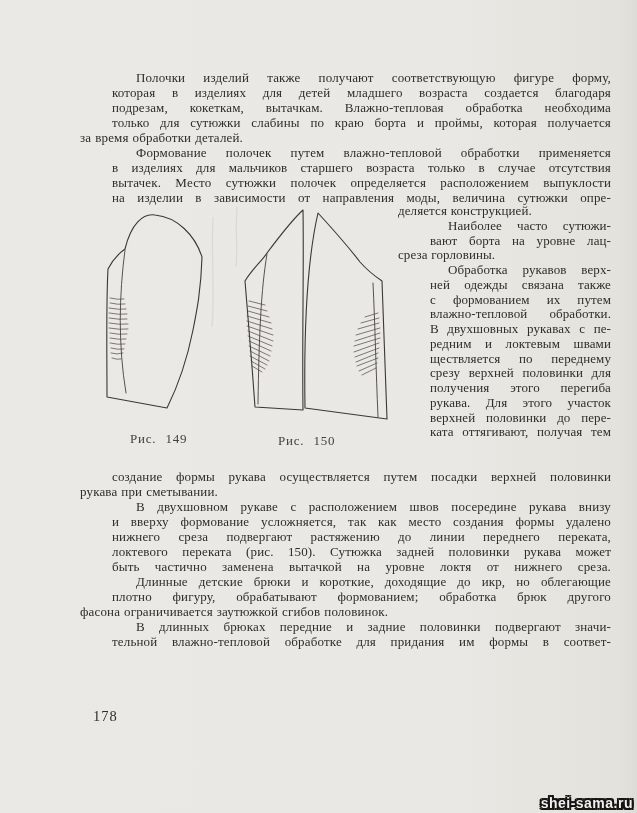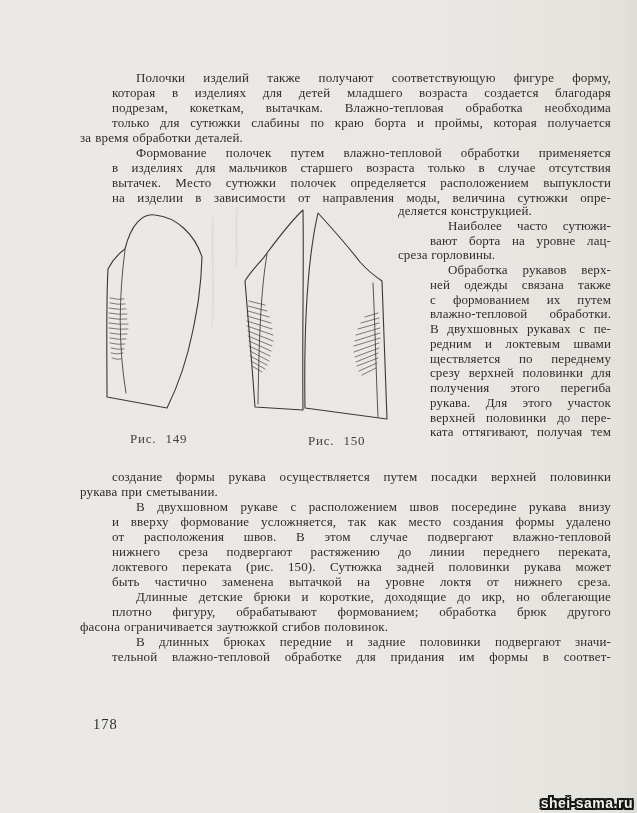--- a/index.html
+++ b/index.html
@@ -30,24 +30,24 @@
   .line.just { text-align: justify; text-align-last: justify; margin-left: 32px; }
   .line.first { text-indent: 24px; }
   #column-block .line.first { text-indent: 18px; }
   .fig-wrap { position: absolute; left: 85px; top: 205px; width: 312px; height: 250px; }
   .fig-caption {
     position: absolute;
     font-size: 13px; color: #45423d;
     letter-spacing: 0.8px; word-spacing: 5px;
   }
   #caption-149 { left: 130px; top: 431px; }
-  #caption-150 { left: 278px; top: 433px; margin-left: 30px; }
+  #caption-150 { left: 278px; top: 433px; }
   .page-number {
     position: absolute; left: 93px; top: 708px;
-    font-size: 14.5px; letter-spacing: 1px; color: #2f2d2a; margin-top: 8px;
+    font-size: 14.5px; letter-spacing: 1px; color: #2f2d2a;
   }
   .watermark {
     position: absolute; right: 4px; bottom: 2px;
     font-family: "Liberation Sans", "DejaVu Sans", sans-serif;
     font-weight: bold; font-size: 14px; letter-spacing: 0.5px;
     color: #f2f1ec;
     text-shadow:
       -2px 0 0 #141414, 2px 0 0 #141414, 0 -2px 0 #141414, 0 2px 0 #141414,
       -2px -2px 0 #141414, 2px 2px 0 #141414, -2px 2px 0 #141414, 2px -2px 0 #141414,
       -1px 0 0 #141414, 1px 0 0 #141414, 0 -1px 0 #141414, 0 1px 0 #141414;
@@ -129,21 +129,20 @@
     </div>
 
   <div id="bottom-block" class="textblock">
       <div class="para">
         <div class="line just">создание формы рукава осуществляется путем посадки верхней половинки</div>
         <div class="line">рукава при сметывании.</div>
       </div>
       <div class="para">
         <div class="line first just">В двухшовном рукаве с расположением швов посередине рукава внизу</div>
         <div class="line just">и вверху формование усложняется, так как место создания формы удалено</div>
-        <div class="line just">от расположения швов. В этом случае подвергают влажно-тепловой</div>
         <div class="line just">нижнего среза подвергают растяжению до линии переднего переката,</div>
         <div class="line just">локтевого переката (рис. 150). Сутюжка задней половинки рукава может</div>
         <div class="line just">быть частично заменена вытачкой на уровне локтя от нижнего среза.</div>
       </div>
       <div class="para">
         <div class="line first just">Длинные детские брюки и короткие, доходящие до икр, но облегающие</div>
         <div class="line just">плотно фигуру, обрабатывают формованием; обработка брюк другого</div>
         <div class="line">фасона ограничивается заутюжкой сгибов половинок.</div>
       </div>
       <div class="para">

